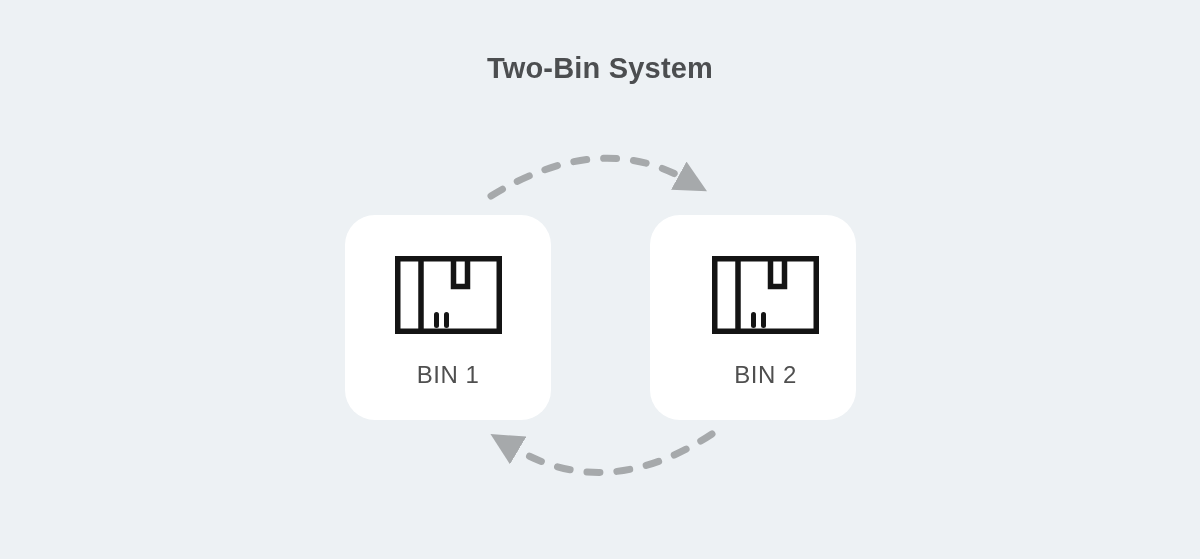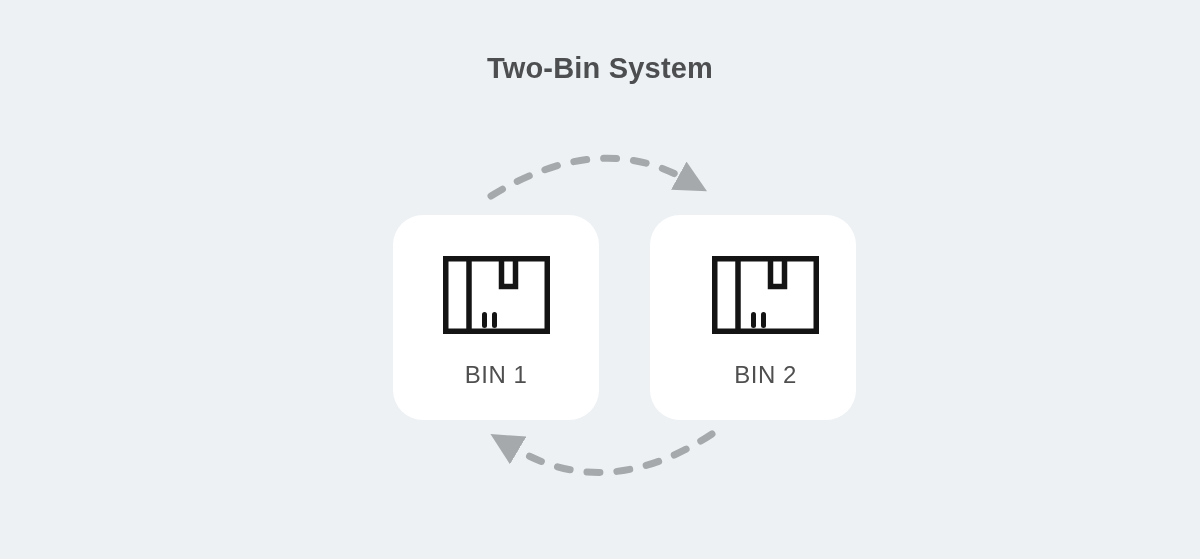--- a/index.html
+++ b/index.html
@@ -46,21 +46,21 @@
     height: 205px;
     background: var(--card-background);
     border-radius: 30px;
     display: flex;
     flex-direction: column;
     align-items: center;
     justify-content: center;
     padding-top: 10px;
     gap: 27px;
   }
-  .card-1 { left: 345px; margin-left: 48px; }
+  .card-1 { left: 345px; }
   .card-2 { left: 650px; padding-left: 25px; }
   .box-icon { color: var(--icon-stroke); display: block; }
   .bin-label {
     font-size: 24px;
     font-weight: 500;
     color: var(--label-text);
     letter-spacing: 0.5px;
   }
 </style>
 </head>

